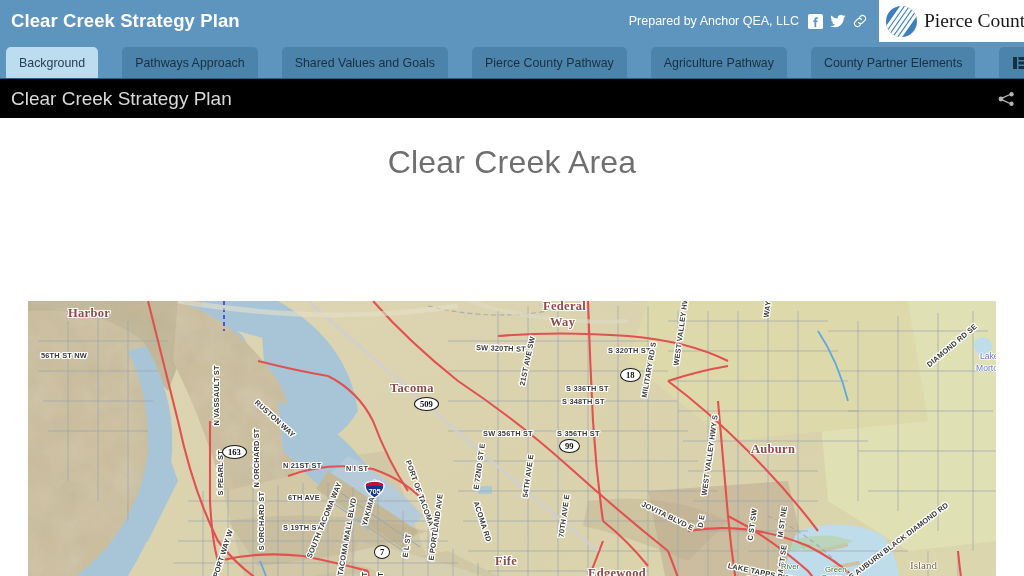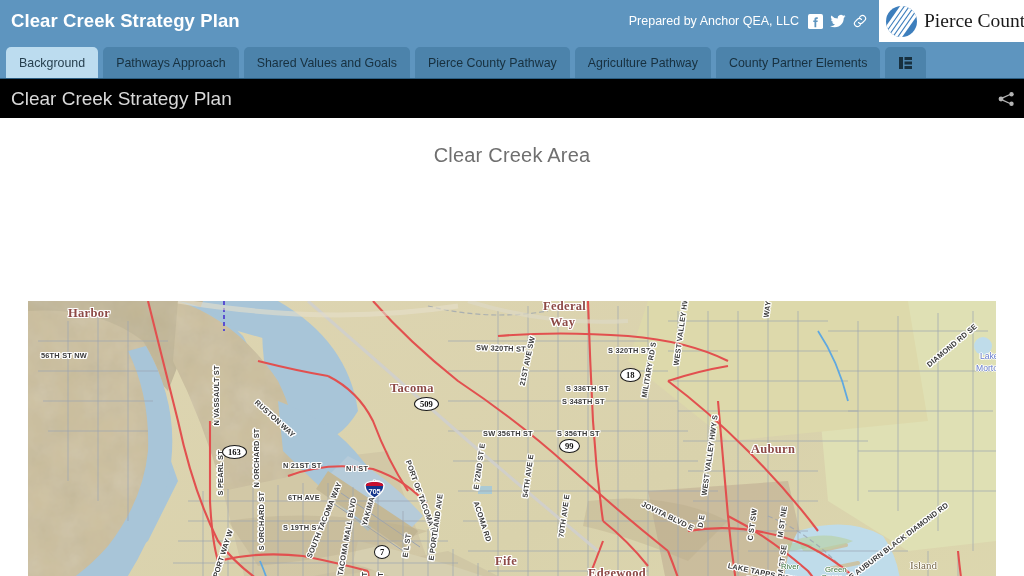--- a/index.html
+++ b/index.html
@@ -64,20 +64,21 @@
     white-space: nowrap;
   }
 
   
   .tab-strip {
     position: relative;
     width: 1024px; height: 36px;
     background: #5e95bf;
     display: flex; align-items: flex-end;
     padding-left: 6px;
+    gap: 19px;
   }
   .tab {
     height: 31px;
     background: #4c83ab;
     color: #17303f;
     font-size: 12.4px;
     border-radius: 5px 5px 0 0;
     display: flex; align-items: center; justify-content: center;
     padding: 0 13px;
     margin-right: 5px;
@@ -115,21 +116,21 @@
   
   .page-body {
     width: 1024px;
     height: 458px;
     background: #ffffff;
     position: relative;
   }
   .section-title {
     text-align: center;
     color: #6f6f6f;
-    font-size: 20px;
+    font-size: 32px;
     font-weight: normal;
     padding-top: 26px;
     letter-spacing: .2px;
   }
 
   
   .map-frame {
     position: absolute;
     left: 28px; top: 183px;
     width: 968px; height: 393px;

